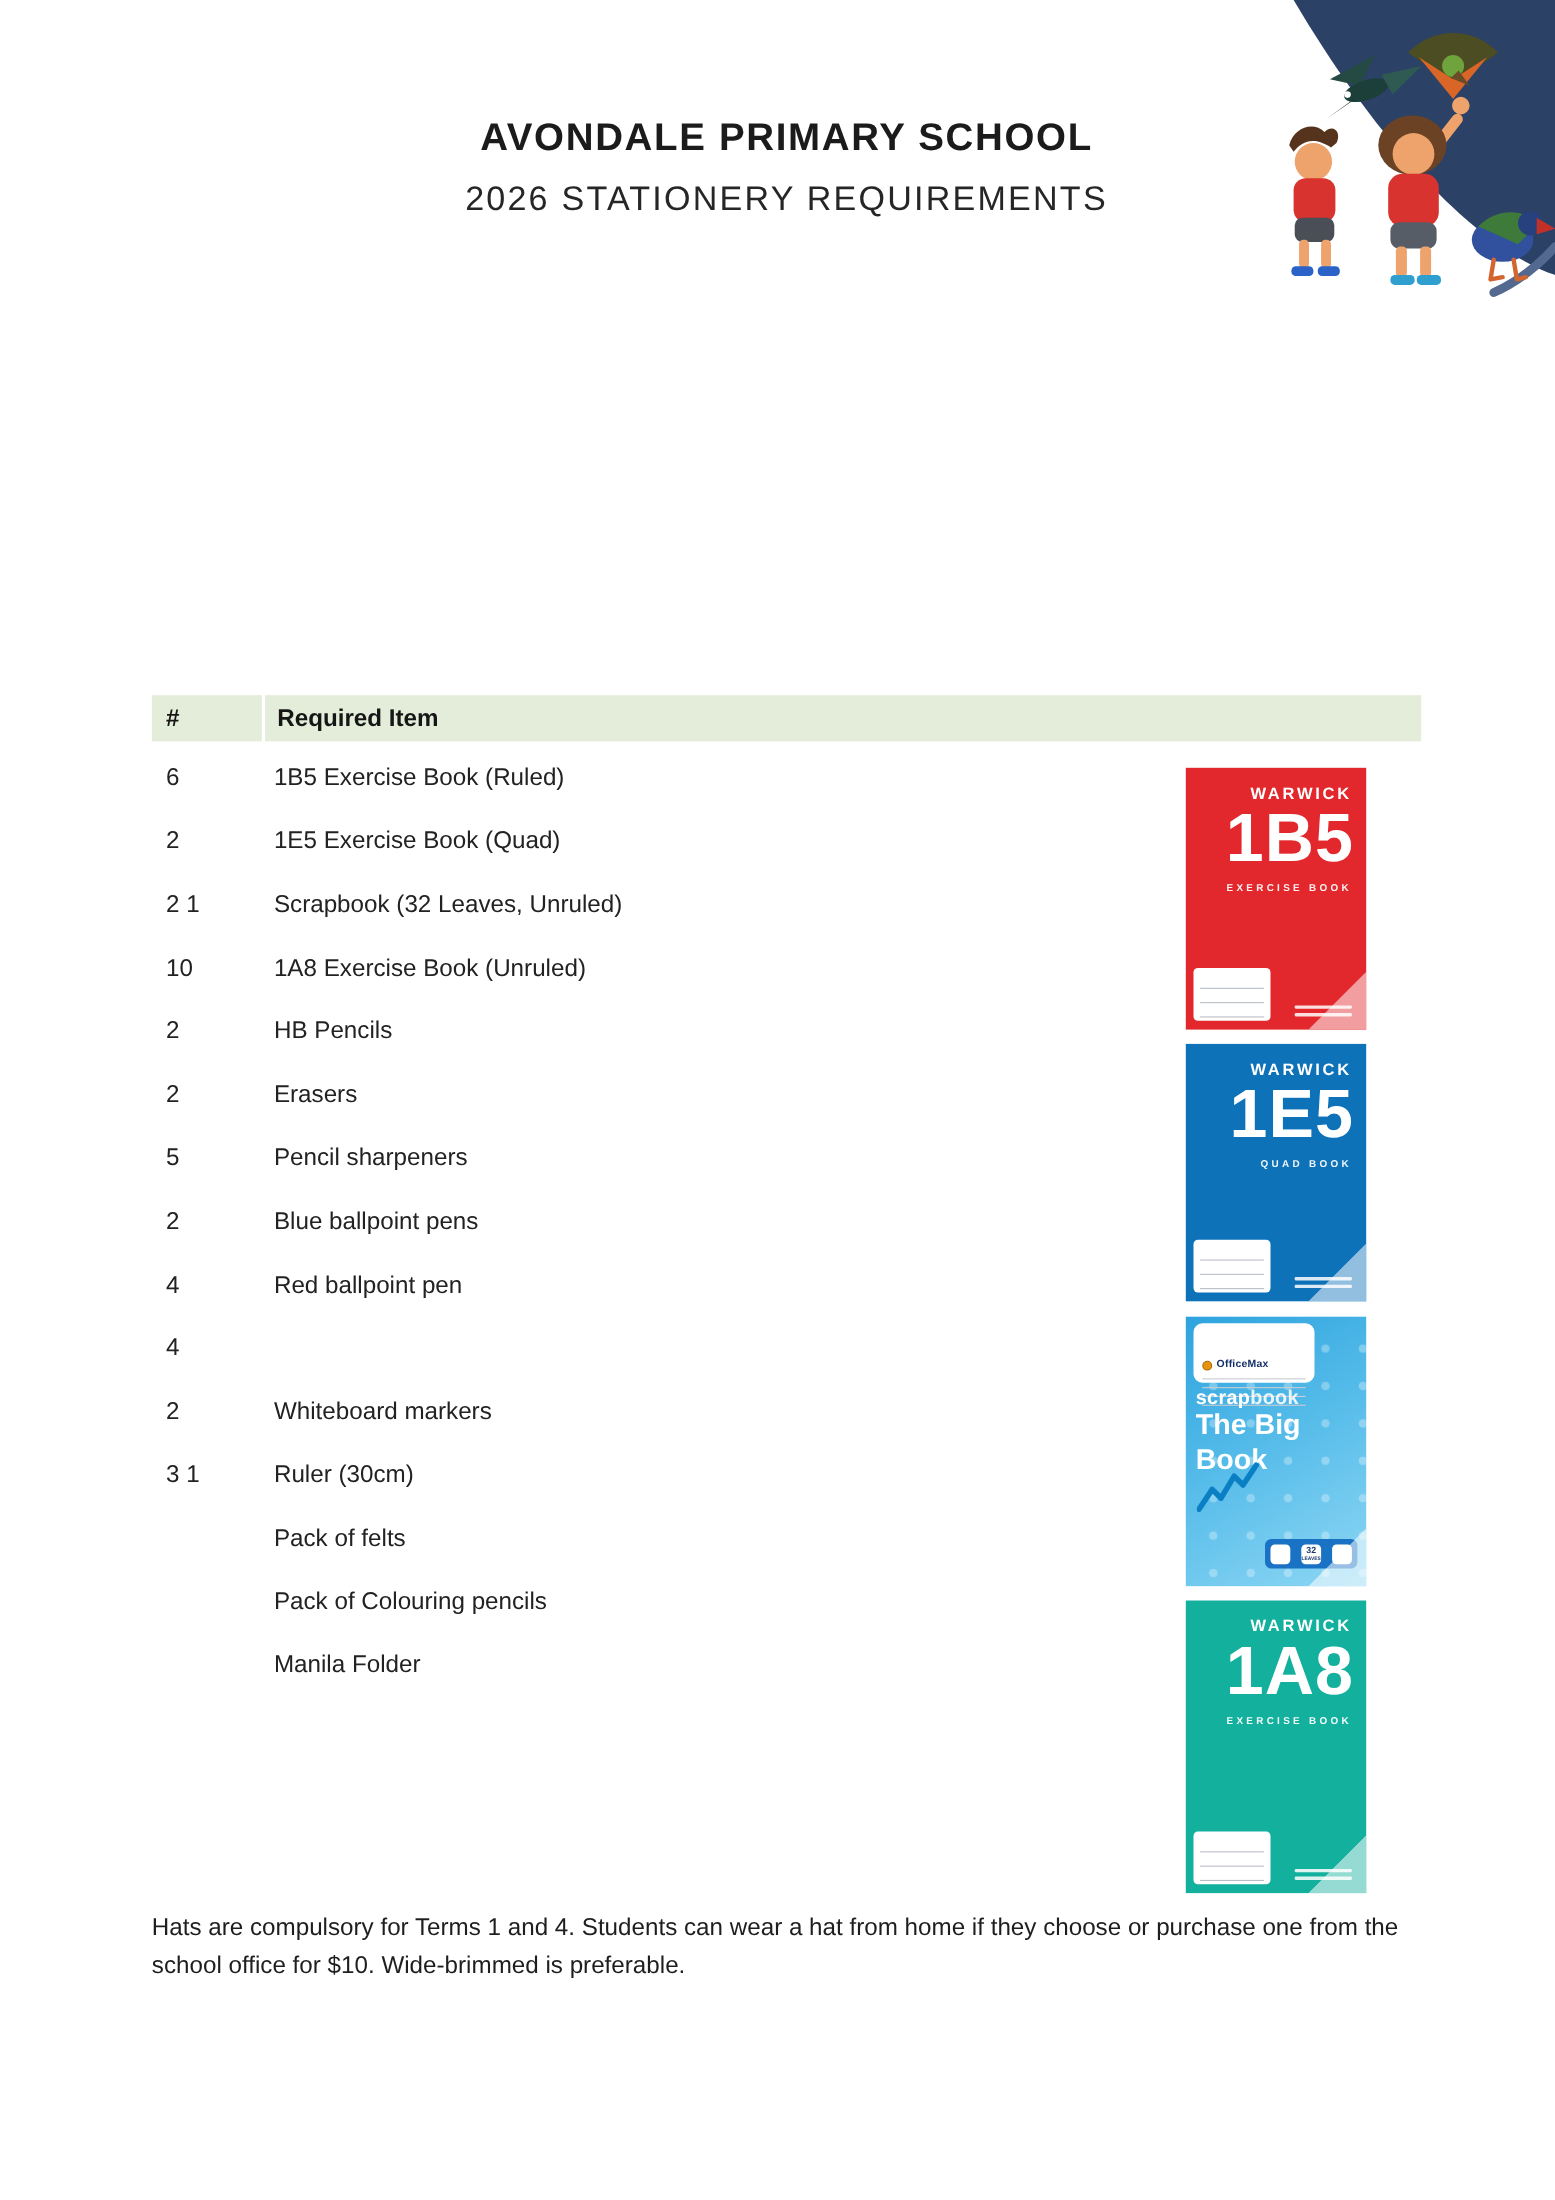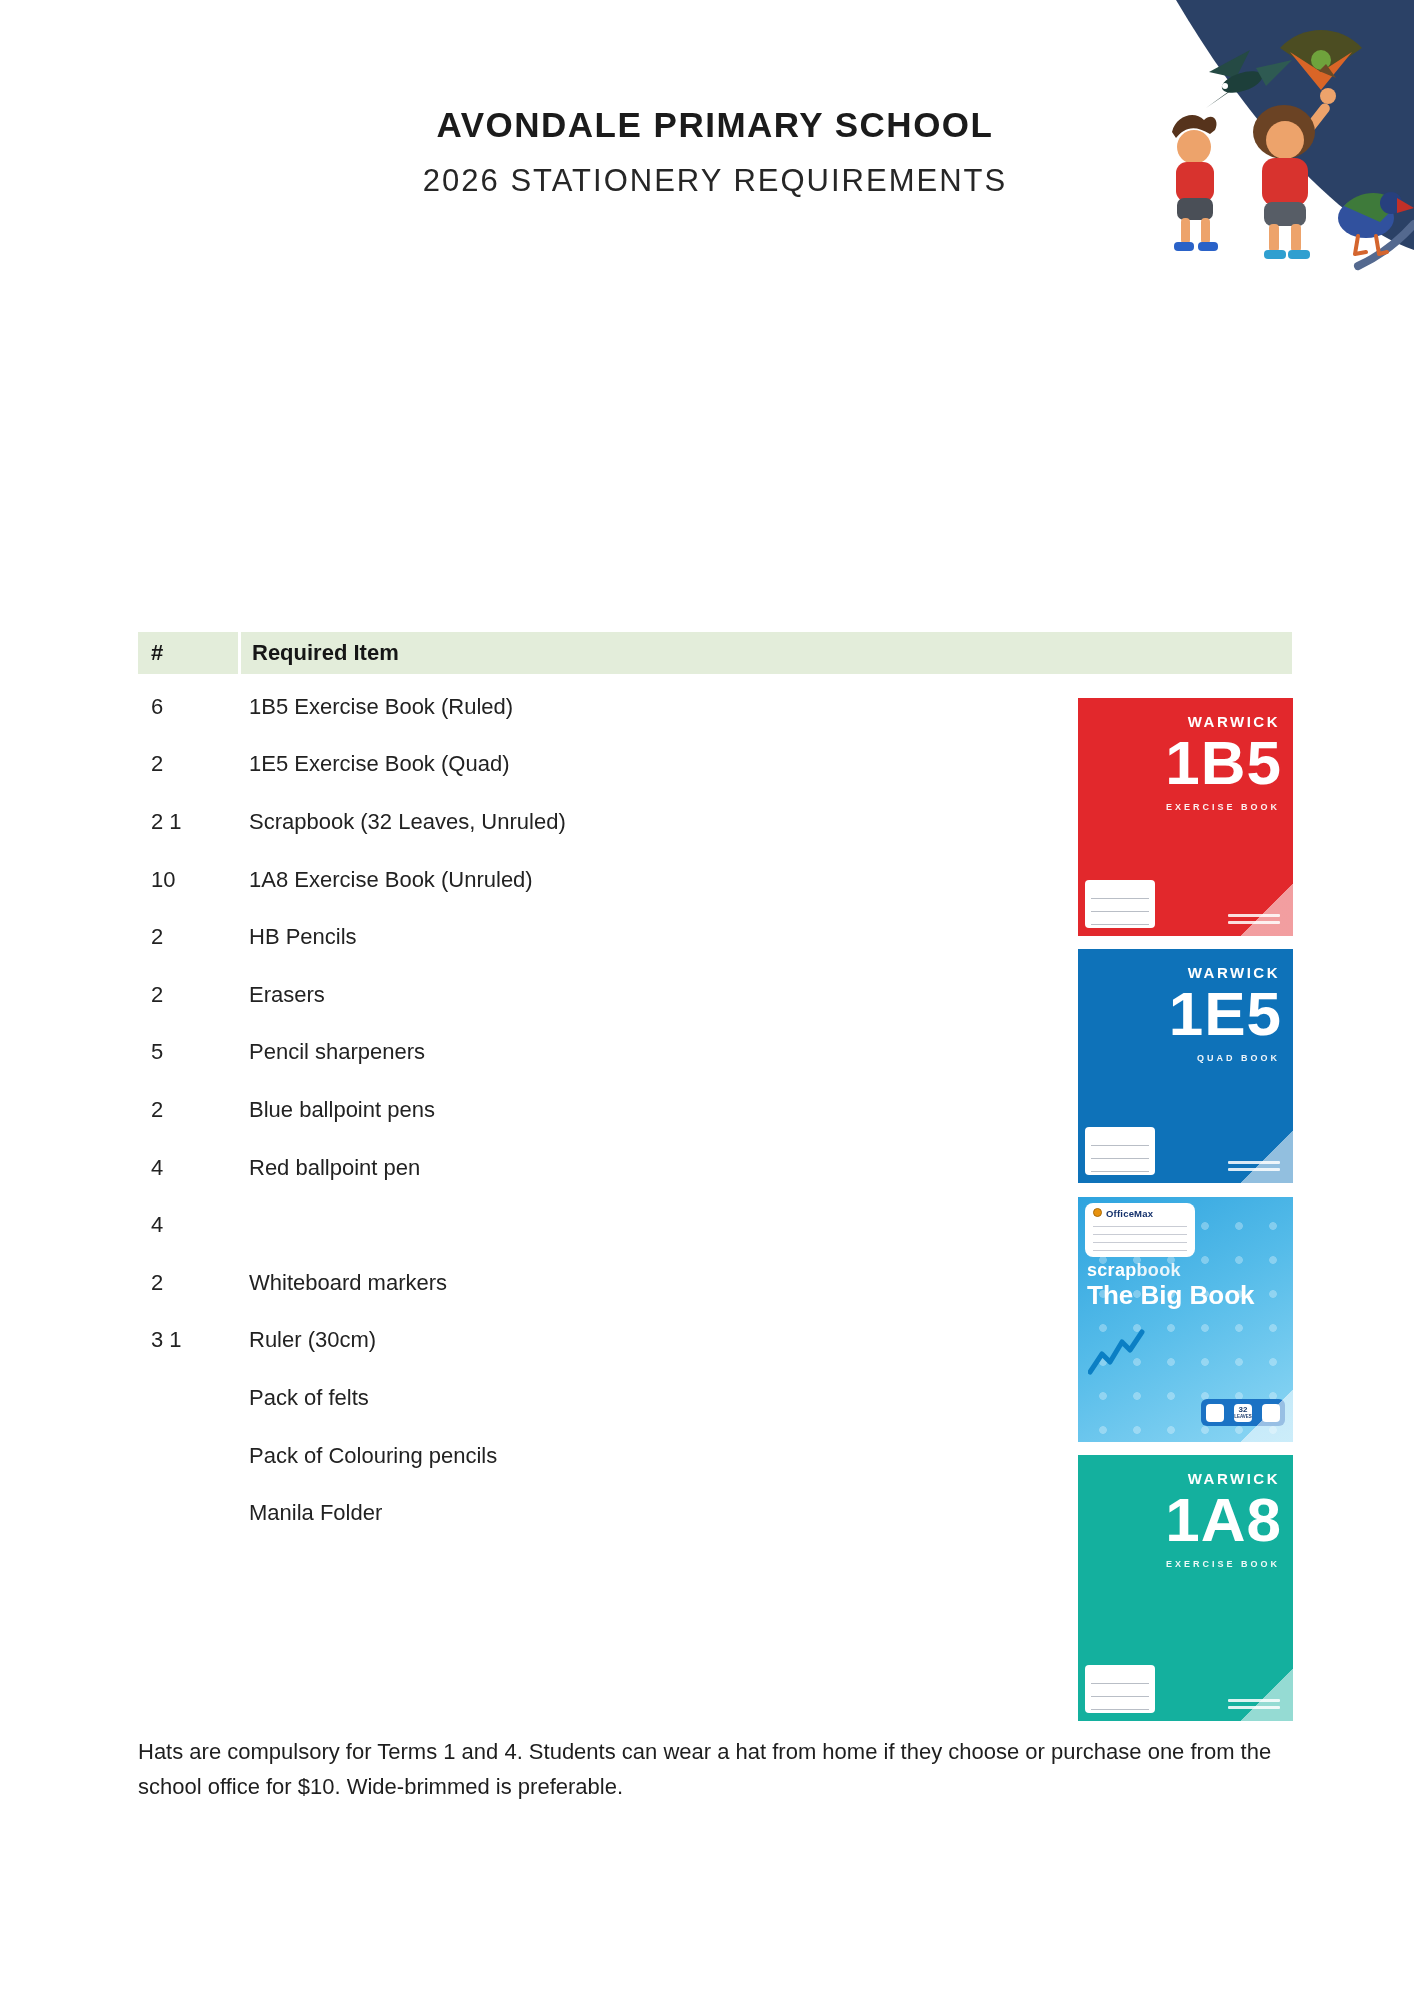--- a/index.html
+++ b/index.html
@@ -35,21 +35,21 @@
   .th-num  { width:100px; padding-left:13px; }
   .th-item { flex:1; padding-left:11px; }
 
   .rows { position:absolute; left:138px; top:678px; width:925px; }
   .row  { height:57.6px; display:flex; align-items:center; font-size:22px; color:#222; }
   .cell-qty  { width:100px; padding-left:13px; box-sizing:border-box; }
   .cell-item { flex:1; padding-left:11px; }
 
   
   .books { position:absolute; left:1078px; top:698px; width:189px; }
-  .book  { position:relative; width:215px; overflow:hidden; }
+  .book  { position:relative; width:164px; overflow:hidden; }
   .book-1b5  { height:238px; margin-bottom:13px; background:#e2282c; }
   .book-1e5  { height:234px; margin-bottom:14px; background:#0e72b9; }
   .book-scrap{ height:245px; margin-bottom:13px;
                background:linear-gradient(150deg,#2ea3de 0%,#54bbe9 45%,#8ed7f4 100%); }
   .book-1a8  { height:266px; background:#14b09e; }
 
   .w-brand { position:absolute; top:15px; right:13px; color:#fff; font-weight:700;
              font-size:15px; letter-spacing:2.5px; }
   .w-code  { position:absolute; top:28px; right:11px; color:#fff; font-weight:700;
              font-size:62px; line-height:1.2; letter-spacing:1px; }
@@ -65,21 +65,21 @@
 
   .fineprint { position:absolute; right:13px; bottom:12px; width:52px; }
   .fp-line { height:3px; background:rgba(255,255,255,.85); margin-top:4px; border-radius:1px; }
 
   
   .dot-layer { position:absolute; inset:0;
     background-image:radial-gradient(rgba(255,255,255,0.30) 3.5px, transparent 4.2px);
     background-size:34px 34px; background-position:8px 12px; }
   .om-card { position:absolute; left:7px; top:6px; width:110px; height:54px; background:#fff;
              border-radius:8px; padding:5px 8px; box-sizing:border-box; }
-  .om-logo { display:flex; align-items:flex-start; gap:4px; }
+  .om-logo { display:flex; align-items:flex-end; gap:4px;margin-top:27px; }
   .om-dot  { width:9px; height:9px; border-radius:50%; background:#e8920e; border:1px solid #a96a08; box-sizing:border-box; }
   .om-name { font-size:9.5px; font-weight:700; color:#13306b; letter-spacing:.2px; }
   .om-line { height:1px; background:#c9ccd4; margin-top:7px; }
   .scrap-title { position:absolute; left:9px; top:63px; color:#fff; font-size:18px; letter-spacing:.3px; }
   .scrap-bold  { font-weight:700;text-align:center; }
   .scrap-light { font-weight:700; opacity:.88; }
   .scrap-big   { position:absolute; left:9px; top:83px; color:#fff; font-size:26px; font-weight:700; }
   .zigzag { position:absolute; left:10px; bottom:66px; }
   .badge-bar { position:absolute; right:8px; bottom:16px; width:84px; height:27px;
                background:#1a72c4; border-radius:6px; display:flex; align-items:center;

